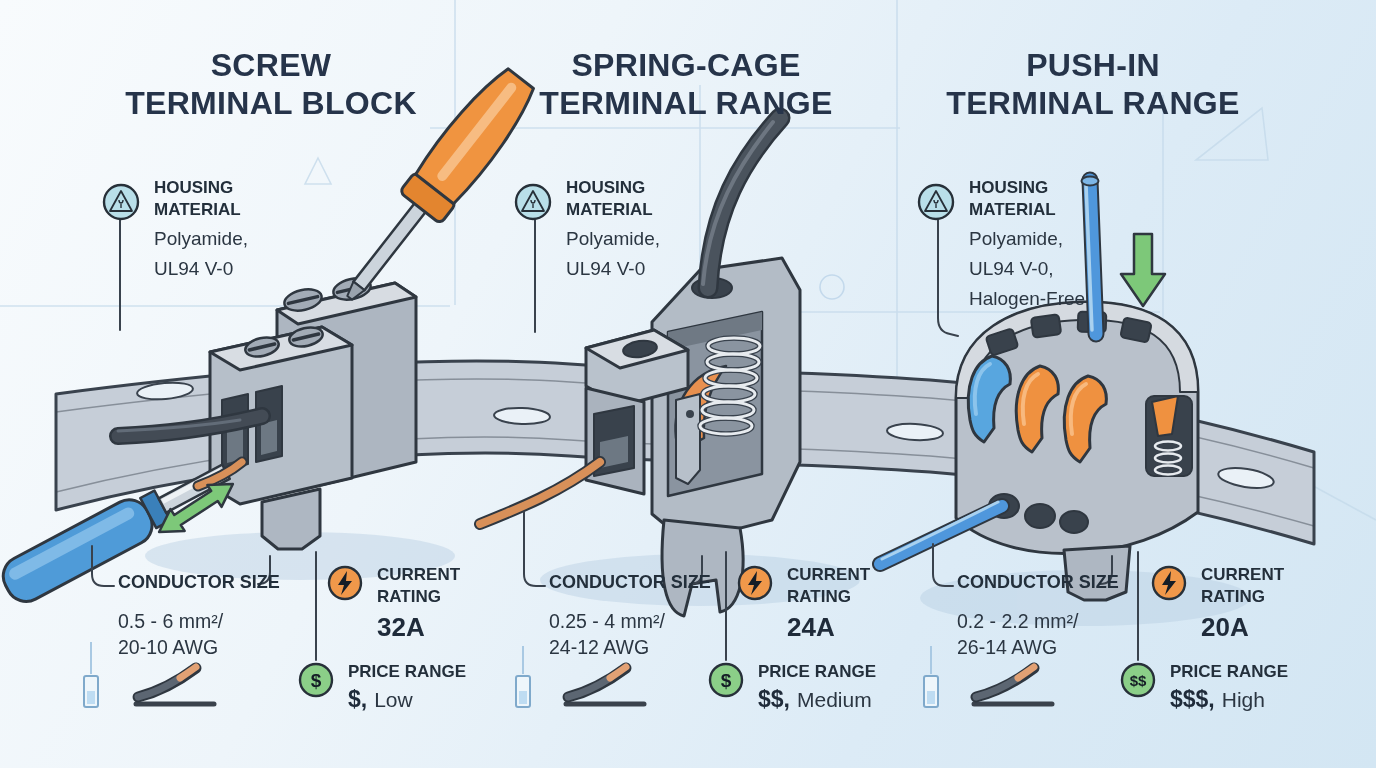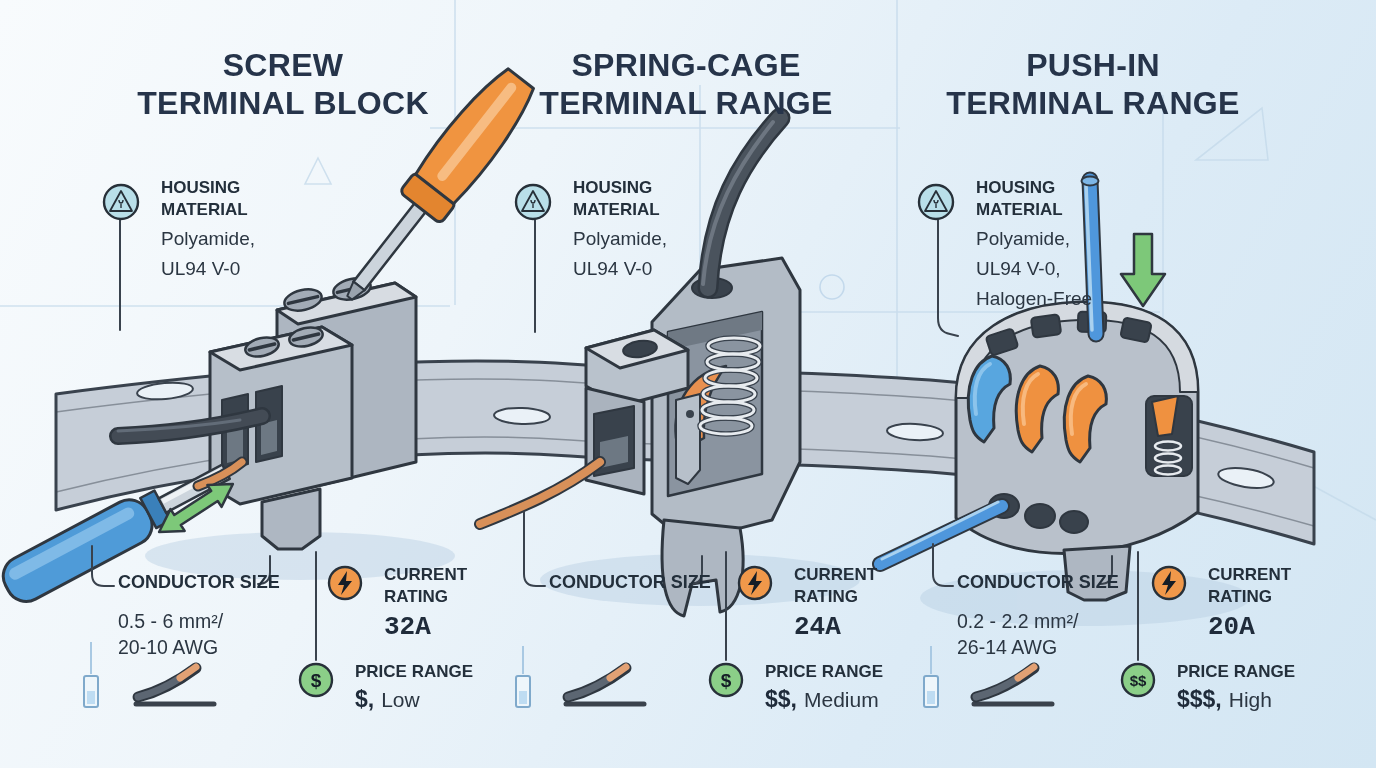--- a/index.html
+++ b/index.html
@@ -10,26 +10,26 @@
   }
   svg{display:block;}
   #art{position:absolute;left:0;top:0;z-index:1;}
   .txt{position:absolute;z-index:2;}
   .col-title{
     top:46px;width:440px;text-align:center;font-size:32px;font-weight:bold;
     color:#26344a;line-height:38px;white-space:pre-line;letter-spacing:.3px;
   }
   .annot{display:flex;align-items:flex-start;}
   .icon-wrap{flex:0 0 auto;}
-  .annot-text{margin-left:20px;}
+  .annot-text{margin-left:13px;}
   .annot-label{font-size:17px;font-weight:bold;color:#232f3b;line-height:22px;white-space:pre-line;}
   .annot-value{font-size:19px;color:#2b3642;line-height:30px;white-space:pre-line;margin-top:3px;}
   .conductor-label{font-size:18px;font-weight:bold;color:#232f3b;line-height:21px;}
   .conductor-value{font-size:19.5px;color:#2b3642;line-height:26px;white-space:pre-line;margin-top:15px;}
-  .current-value{font-size:26px;font-weight:bold;color:#1f2b3a;margin-top:4px;font-family:Liberation Mono, monospace;}
+  .current-value{font-size:26px;font-weight:bold;color:#1f2b3a;margin-top:4px;}
   .price-line{margin-top:3px;}
   .price-symbol{font-size:23px;font-weight:bold;color:#1f2b3a;}
   .price-level{font-size:21px;color:#2b3642;margin-left:7px;}
 </style>
 </head>
 <body>
 
 <div id="canvas">
 
 <svg id="art" width="1376" height="768" viewBox="0 0 1376 768">
@@ -273,21 +273,21 @@
     </g>
     <g transform="translate(974,664)">
       <path d="M0,40 L78,40" stroke="#3a424c" stroke-width="5"></path>
       <path d="M2,33 C22,28 40,19 60,4" stroke="#2f3740" stroke-width="11"></path>
       <path d="M2,33 C18,29 32,22 44,14" stroke="#5c6672" stroke-width="7"></path>
       <path d="M44,14 C50,10 56,6 60,3" stroke="#e2a174" stroke-width="7"></path>
     </g>
   </g>
 </svg>
 
-<div class="txt col-title" style="left:63px;">SCREW
+<div class="txt col-title" style="left:51px;">SCREW
 TERMINAL BLOCK</div>
 <div class="txt col-title" style="left:466px;">SPRING-CAGE
 TERMINAL RANGE</div>
 <div class="txt col-title" style="left:873px;">PUSH-IN
 TERMINAL RANGE</div>
 
 <div class="txt annot" style="left:101px;top:177px;">
   <svg class="icon-wrap" width="40" height="40" style="margin-top:5px">
     <circle cx="20" cy="20" r="17" fill="#b9dfe9" stroke="#273039" stroke-width="2.4"></circle>
     <path d="M20,9 L31,29 L9,29 Z" fill="none" stroke="#273039" stroke-width="1.8" stroke-linejoin="round"></path>
@@ -333,20 +333,22 @@
   </div>
 </div>
 
 <div class="txt" style="left:118px;top:572px;">
   <div class="conductor-label">CONDUCTOR SIZE</div>
   <div class="conductor-value">0.5 - 6 mm²/
 20-10 AWG</div>
 </div>
 <div class="txt" style="left:549px;top:572px;">
   <div class="conductor-label">CONDUCTOR SIZE</div>
+  <div class="conductor-value">0.25 - 4 mm²/
+24-12 AWG</div>
 </div>
 <div class="txt" style="left:957px;top:572px;">
   <div class="conductor-label">CONDUCTOR SIZE</div>
   <div class="conductor-value">0.2 - 2.2 mm²/
 26-14 AWG</div>
 </div>
 
 <div class="txt annot" style="left:326px;top:564px;">
   <svg class="icon-wrap" width="38" height="38">
     <circle cx="19" cy="19" r="16" fill="#f0984a" stroke="#273039" stroke-width="2.4"></circle>

